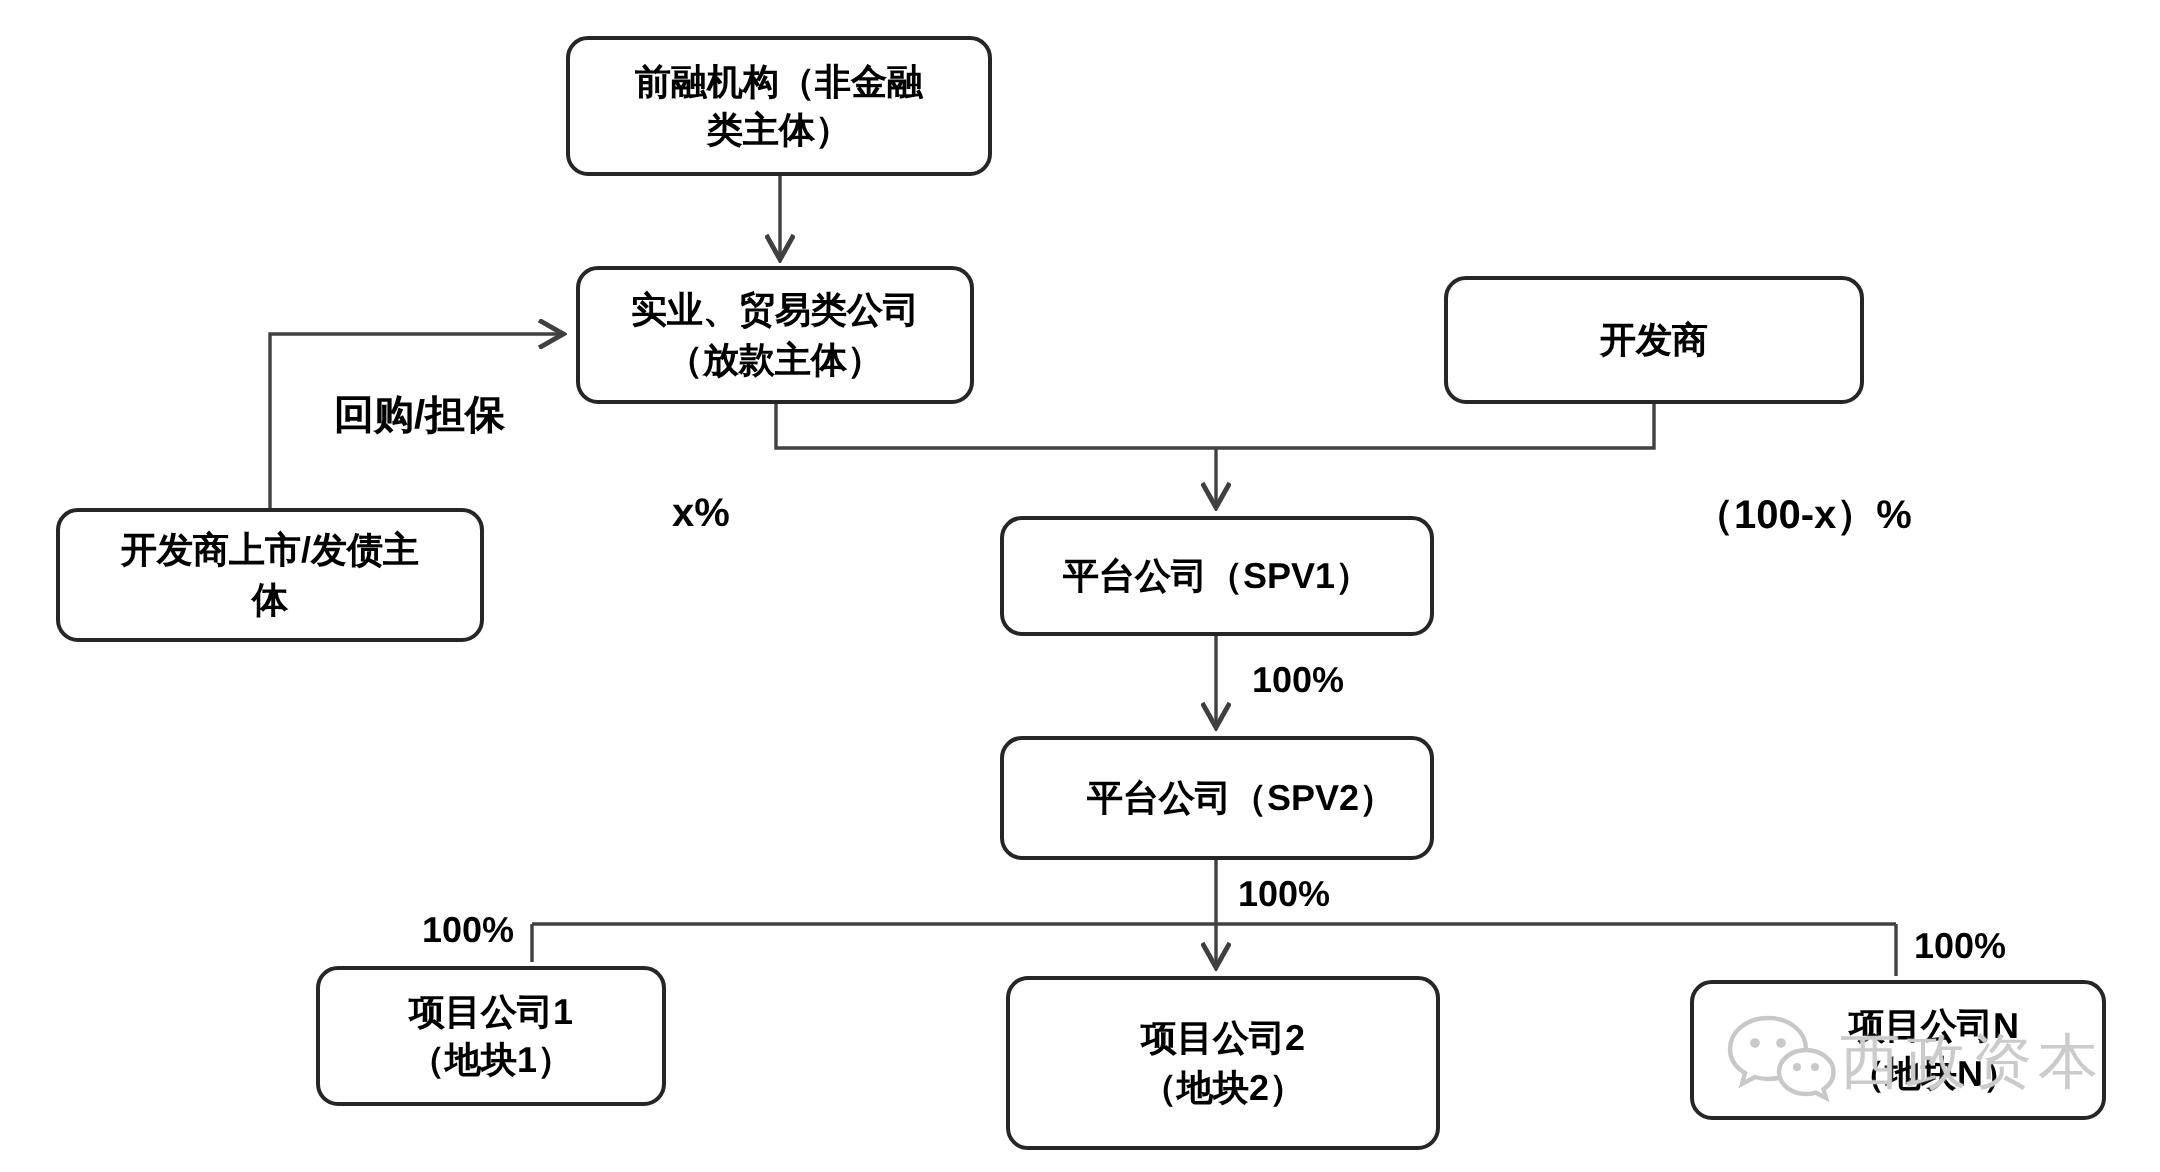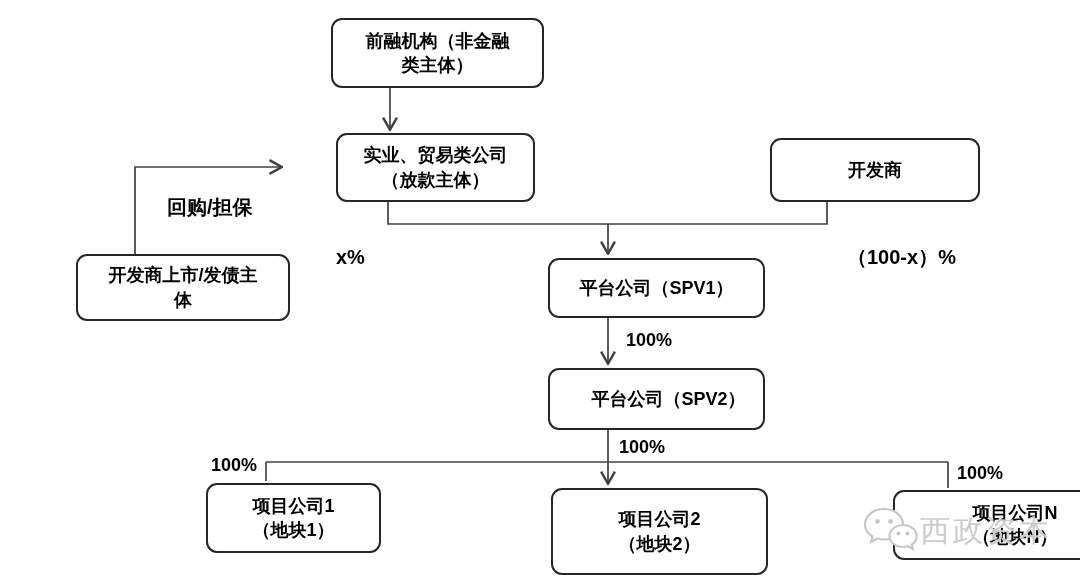--- a/index.html
+++ b/index.html
@@ -25,21 +25,20 @@
     background: #ffffff;
     display: flex;
     align-items: center;
     justify-content: center;
     text-align: center;
     font-weight: bold;
     font-size: 18px;
     line-height: 1.35;
     color: #000000;
     white-space: pre-line;
-    margin-left: 48px;
   }
   .edge-label {
     position: absolute;
     font-weight: bold;
     font-size: 20px;
     color: #000000;
     white-space: nowrap;
   }
   .pct { font-size: 18px; }
   .watermark {

